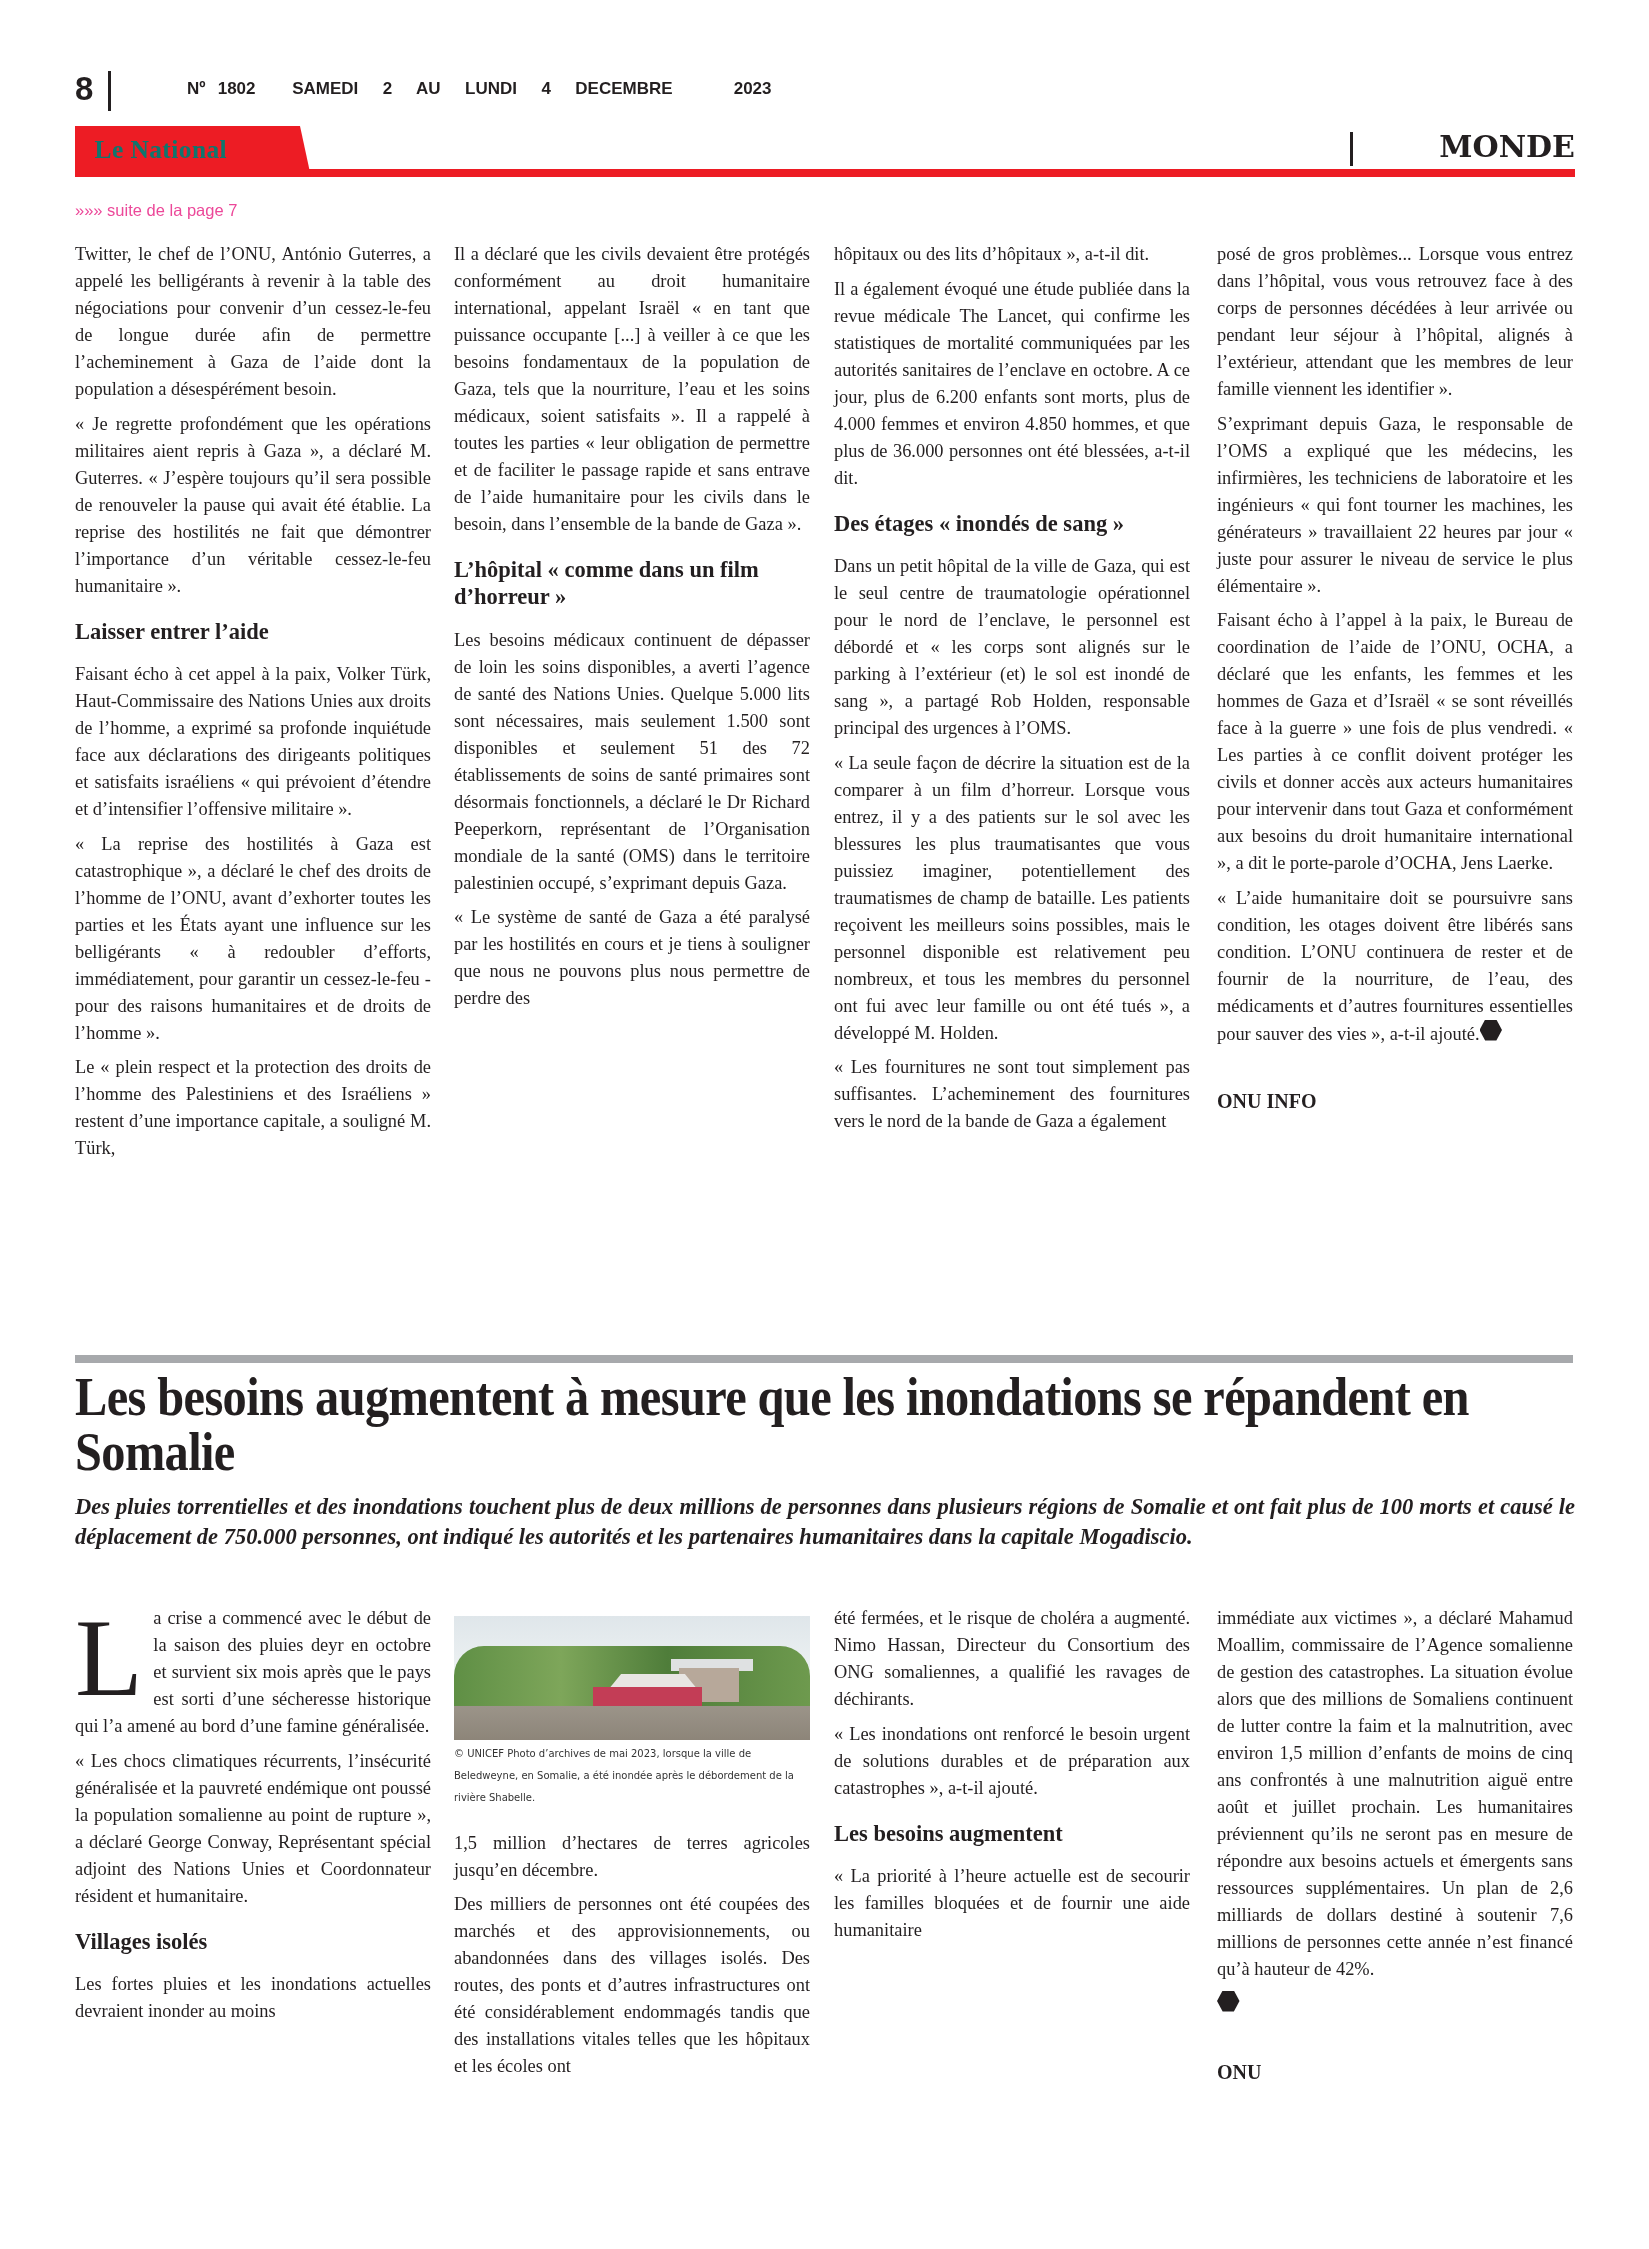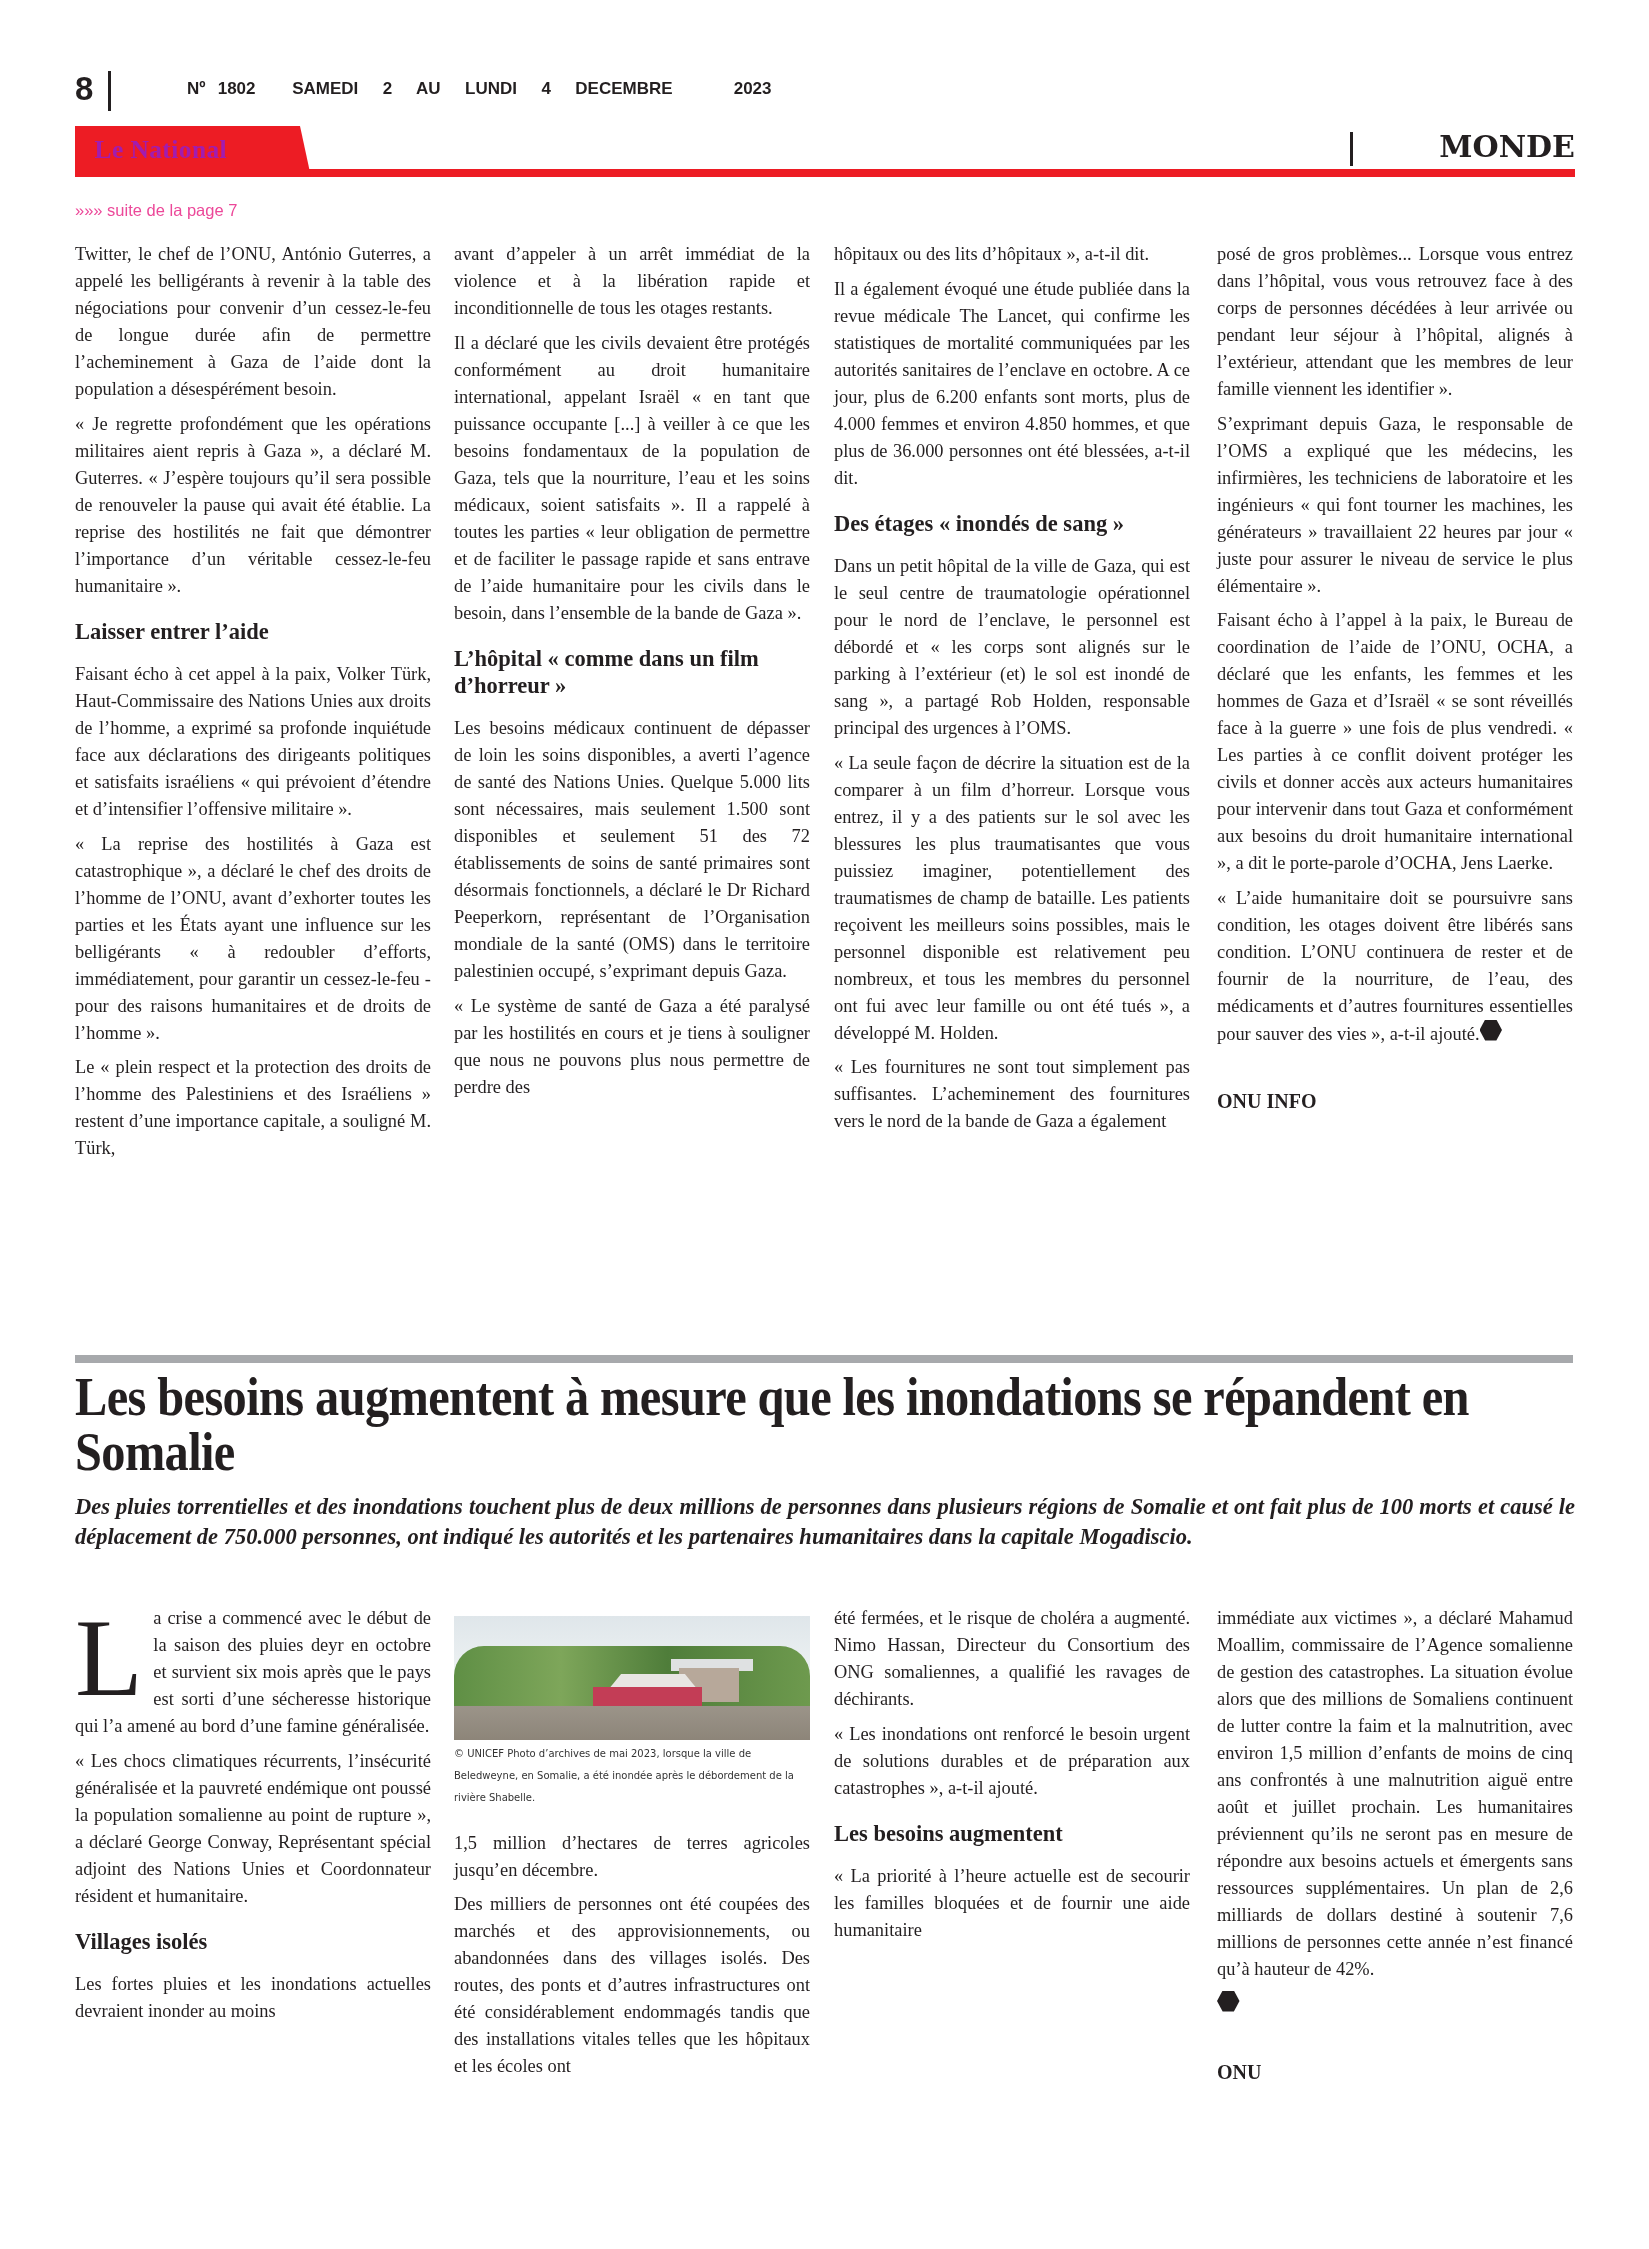--- a/index.html
+++ b/index.html
@@ -7,21 +7,21 @@
   body { position: relative; font-family: "Liberation Serif", "DejaVu Serif", serif; color: #231f20; }
 
   .topbar { position: absolute; left: 75px; top: 66px; height: 45px; width: 1500px; }
   .page-num { position: absolute; left: 0; top: 0; font-family: "Liberation Sans", sans-serif; font-weight: bold; font-size: 33px; line-height: 45px; }
   .page-num-bar { position: absolute; left: 33px; top: 4.5px; width: 3px; height: 40px; background: #231f20; }
   .issue-info { position: absolute; left: 112px; top: 0; font-family: "Liberation Sans", sans-serif; font-weight: bold; font-size: 17px; line-height: 45px; word-spacing: 7.5px; white-space: pre; }
 
   .brand-strip { position: absolute; left: 75px; top: 126px; width: 1500px; height: 51px; }
   .brand-tab { position: absolute; left: 0; top: 0; width: 236px; height: 51px; background: #ed1c24; clip-path: polygon(0 0, 225px 0, 236px 100%, 0 100%); }
   .brand-line { position: absolute; left: 0; top: 43px; width: 1500px; height: 7.5px; background: #ed1c24; }
-  .brand-name { position: absolute; left: 19.5px; top: 9px; color: #a21caf; font-family: "Liberation Serif", serif; font-weight: bold; font-size: 25.5px; letter-spacing: 0.4px; }
+  .brand-name { position: absolute; left: 19.5px; top: 9px; color: #0f766e; font-family: "Liberation Serif", serif; font-weight: bold; font-size: 25.5px; letter-spacing: 0.4px; }
   .section-bar { position: absolute; left: 1275px; top: 6px; width: 3px; height: 34px; background: #231f20; }
   .section-name { position: absolute; right: 0; top: 3px; font-family: "DejaVu Serif", serif; font-weight: bold; font-size: 30px; text-align: right; }
 
   .continued { position: absolute; left: 75px; top: 201px; color: #ec4899; font-family: "Liberation Sans", sans-serif; font-size: 16.5px; }
 
   .col { position: absolute; width: 356px; font-size: 18.4px; line-height: 27px; text-align: justify; }
   .col p { margin-bottom: 7.5px; }
   .col h3 { font-family: "Liberation Serif", serif; font-weight: bold; font-size: 22.5px; line-height: 27px; margin: 18px 0 16.5px; text-align: left; }
   .endmark { display: inline-block; width: 22.5px; height: 21px; background: #231f20; clip-path: polygon(25% 0, 75% 0, 100% 50%, 75% 100%, 25% 100%, 0 50%); vertical-align: -1.5px; }
   .byline { font-weight: bold; font-size: 20px; margin-top: 41px; }
@@ -65,21 +65,20 @@
 <div class="col" style="left:75px; top:241px;">
   <p>Twitter, le chef de l’ONU, António Guterres, a appelé les belligérants à revenir à la table des négociations pour convenir d’un cessez-le-feu de longue durée afin de permettre l’acheminement à Gaza de l’aide dont la population a désespérément besoin.</p>
   <p>« Je regrette profondément que les opérations militaires aient repris à Gaza », a déclaré M. Guterres. « J’espère toujours qu’il sera possible de renouveler la pause qui avait été établie. La reprise des hostilités ne fait que démontrer l’importance d’un véritable cessez-le-feu humanitaire ».</p>
   <h3>Laisser entrer l’aide</h3>
   <p>Faisant écho à cet appel à la paix, Volker Türk, Haut-Commissaire des Nations Unies aux droits de l’homme, a exprimé sa profonde inquiétude face aux déclarations des dirigeants politiques et satisfaits israéliens « qui prévoient d’étendre et d’intensifier l’offensive militaire ».</p>
   <p>« La reprise des hostilités à Gaza est catastrophique », a déclaré le chef des droits de l’homme de l’ONU, avant d’exhorter toutes les parties et les États ayant une influence sur les belligérants « à redoubler d’efforts, immédiatement, pour garantir un cessez-le-feu - pour des raisons humanitaires et de droits de l’homme ».</p>
   <p>Le « plein respect et la protection des droits de l’homme des Palestiniens et des Israéliens » restent d’une importance capitale, a souligné M. Türk,</p>
 </div>
 
 <div class="col" style="left:454px; top:241px;">
-  <p>avant d’appeler à un arrêt immédiat de la violence et à la libération rapide et inconditionnelle de tous les otages restants.</p>
   <p>Il a déclaré que les civils devaient être protégés conformément au droit humanitaire international, appelant Israël « en tant que puissance occupante [...] à veiller à ce que les besoins fondamentaux de la population de Gaza, tels que la nourriture, l’eau et les soins médicaux, soient satisfaits ». Il a rappelé à toutes les parties « leur obligation de permettre et de faciliter le passage rapide et sans entrave de l’aide humanitaire pour les civils dans le besoin, dans l’ensemble de la bande de Gaza ».</p>
   <h3>L’hôpital « comme dans un film d’horreur »</h3>
   <p>Les besoins médicaux continuent de dépasser de loin les soins disponibles, a averti l’agence de santé des Nations Unies. Quelque 5.000 lits sont nécessaires, mais seulement 1.500 sont disponibles et seulement 51 des 72 établissements de soins de santé primaires sont désormais fonctionnels, a déclaré le Dr Richard Peeperkorn, représentant de l’Organisation mondiale de la santé (OMS) dans le territoire palestinien occupé, s’exprimant depuis Gaza.</p>
   <p>« Le système de santé de Gaza a été paralysé par les hostilités en cours et je tiens à souligner que nous ne pouvons plus nous permettre de perdre des</p>
 </div>
 
 <div class="col" style="left:834px; top:241px;">
   <p>hôpitaux ou des lits d’hôpitaux », a-t-il dit.</p>
   <p>Il a également évoqué une étude publiée dans la revue médicale The Lancet, qui confirme les statistiques de mortalité communiquées par les autorités sanitaires de l’enclave en octobre. A ce jour, plus de 6.200 enfants sont morts, plus de 4.000 femmes et environ 4.850 hommes, et que plus de 36.000 personnes ont été blessées, a-t-il dit.</p>
   <h3>Des étages « inondés de sang »</h3>

